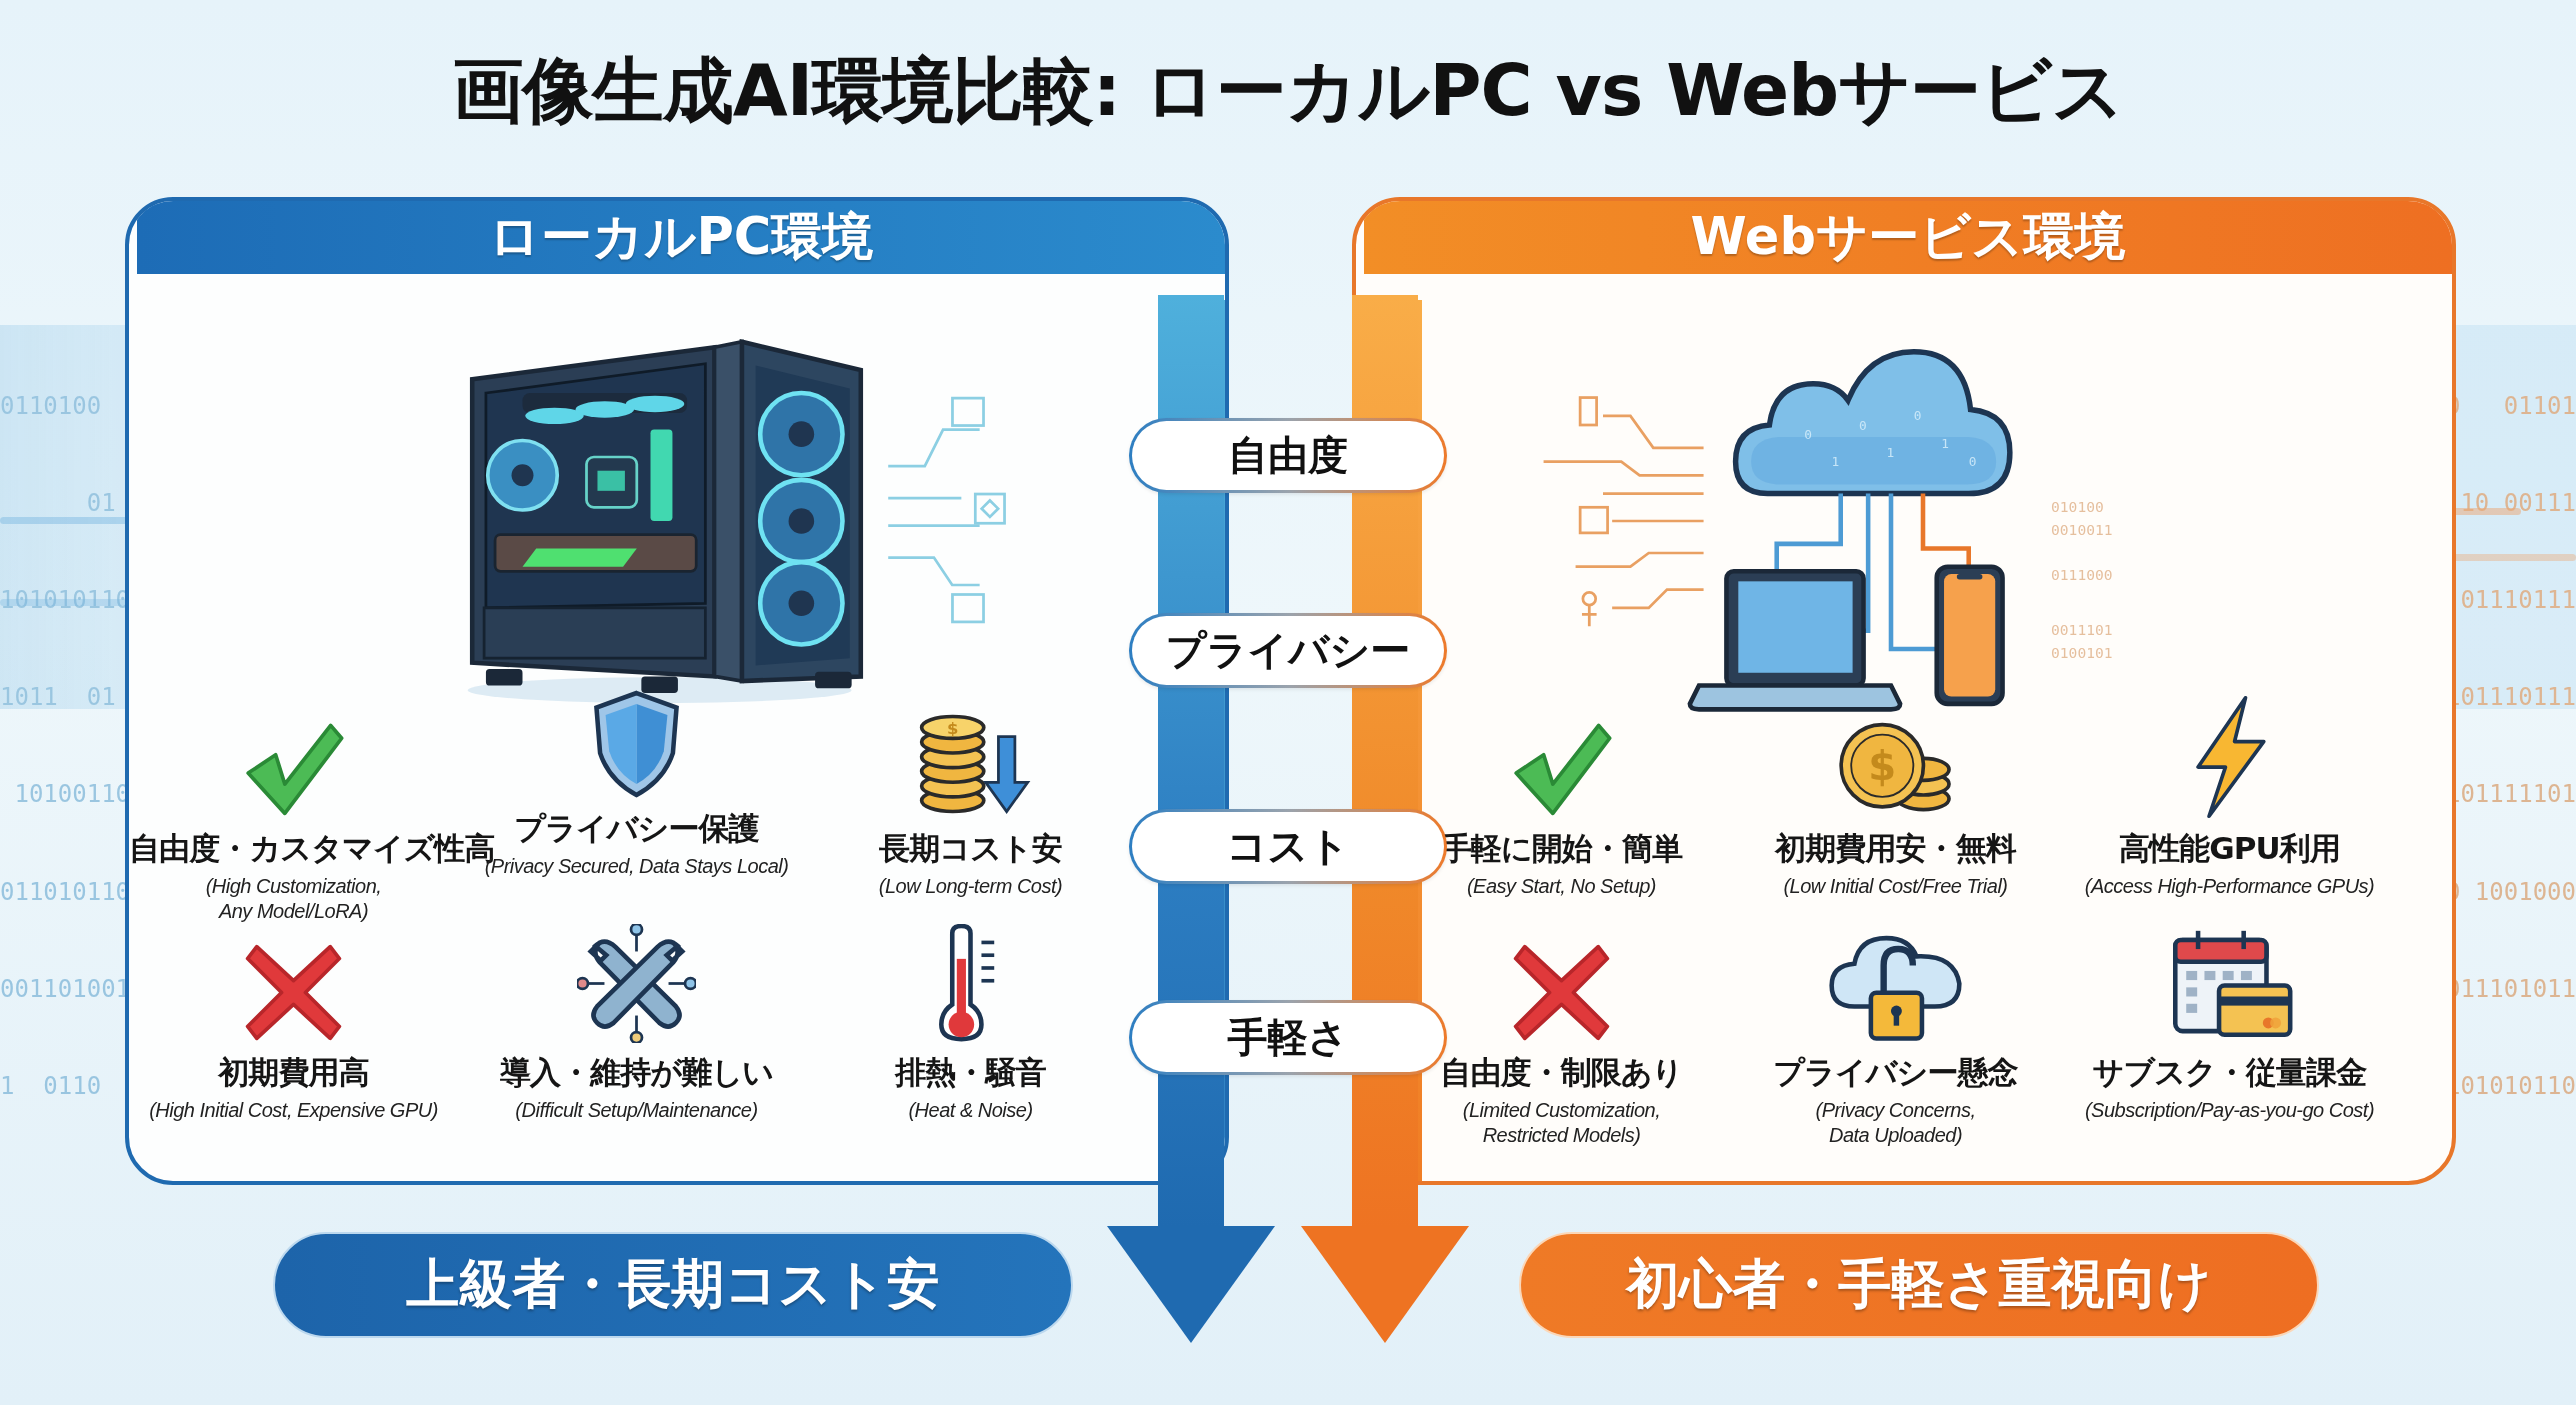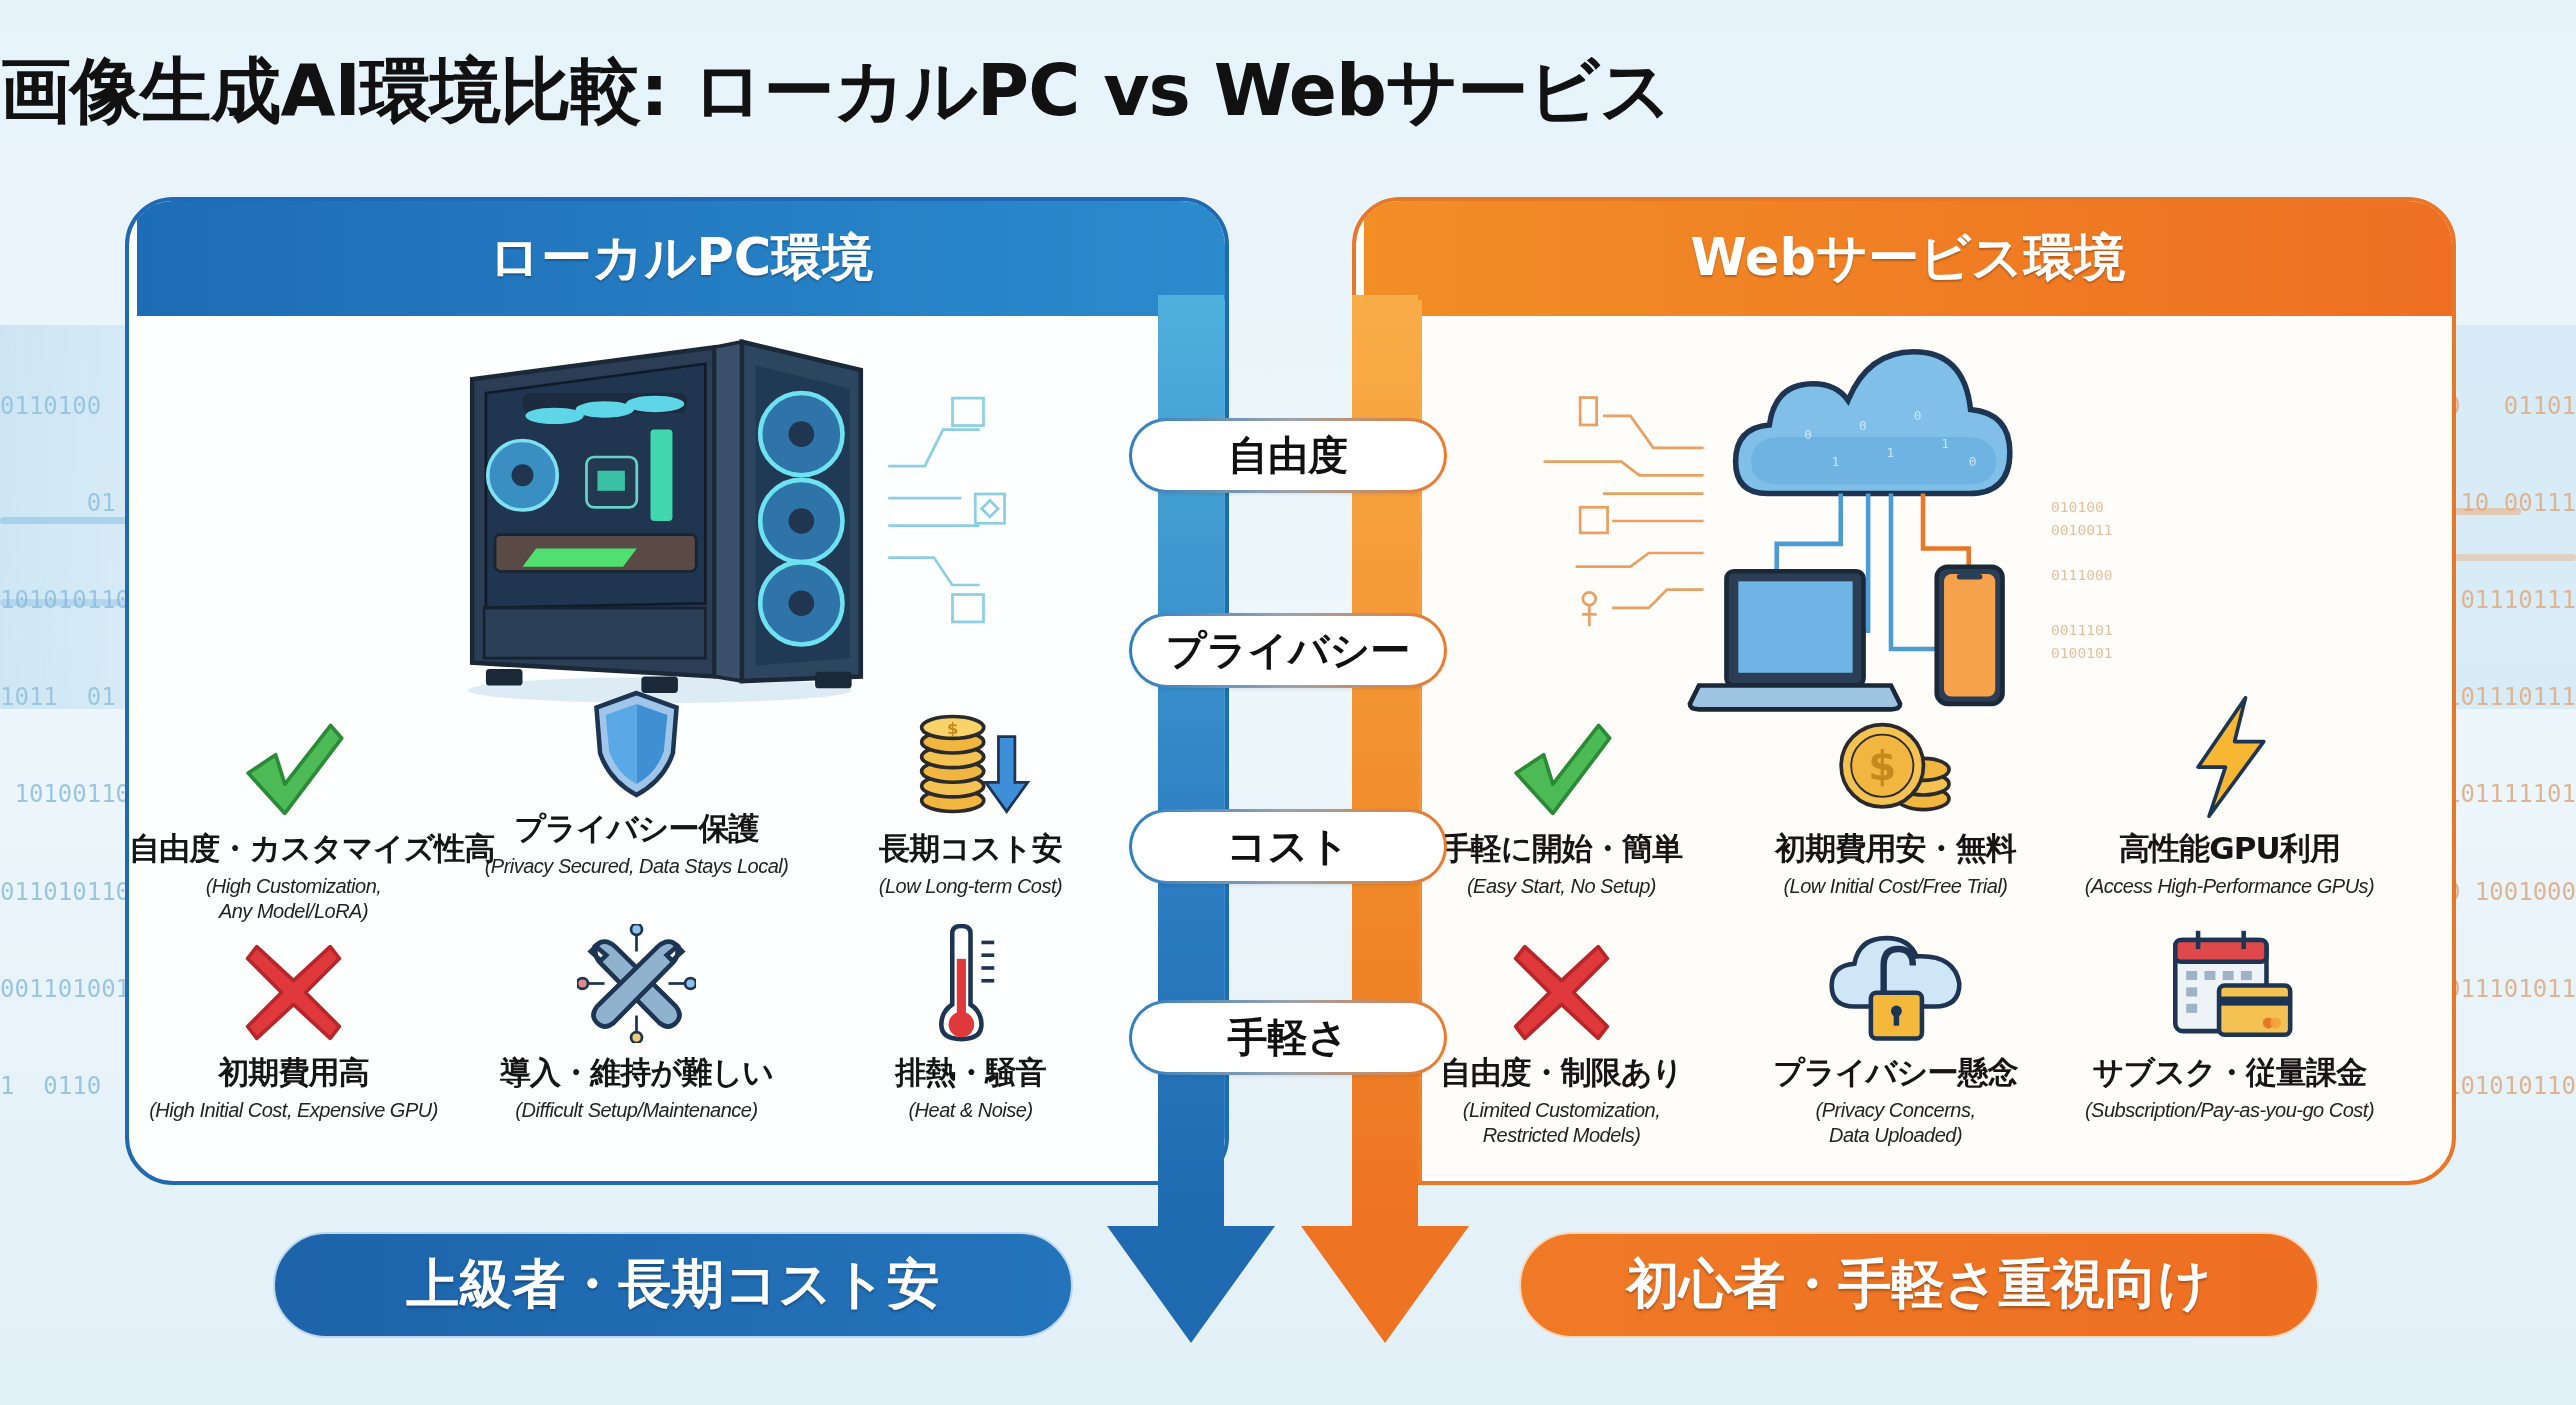--- a/index.html
+++ b/index.html
@@ -12,28 +12,28 @@
   }
   
   .stream{position:absolute;font-family:"DejaVu Sans Mono","Liberation Mono",monospace;white-space:pre;line-height:1.35;font-size:24px;pointer-events:none;}
   .stream.blue{left:0;top:325px;width:512px;height:384px;color:#7fb6d8;opacity:.75;
     background:linear-gradient(90deg,rgba(120,185,225,.35),rgba(160,210,240,.15) 70%,rgba(255,255,255,0));}
   .stream.orange{right:0;top:325px;width:421px;height:384px;color:#d9a070;opacity:.75;text-align:right;
     background:linear-gradient(270deg,rgba(175,215,240,.45) 0,rgba(175,215,240,.45) 119px,rgba(250,205,160,.35) 123px,rgba(255,255,255,0));}
   .stream-line{position:absolute;height:7.3px;border-radius:3.7px;}
 
   
-  .title{position:absolute;left:0;right:0;top:44px;font-size:71px;font-weight:bold;letter-spacing:-0.9px;color:#111;
+  .title{position:absolute;left:0;right:0;top:44px;text-align:center;font-size:71px;font-weight:bold;letter-spacing:-0.9px;color:#111;
     font-family:"DejaVu Sans","Liberation Sans",sans-serif;}
 
   
   .panel{position:absolute;top:197px;height:988px;border-radius:48px;overflow:hidden;}
   .panel.left{left:125px;width:1104px;border:4.6px solid #1f6ab0;background:#fdfefe;}
   .panel.right{left:1352px;width:1104px;border:4.6px solid #e8772a;background:#fffdfa;}
-  .panel-head{position:absolute;left:8px;right:0;top:0;height:115px;display:flex;align-items:center;justify-content:center;
+  .panel-head{position:absolute;left:8px;right:0;top:0;height:73px;display:flex;align-items:center;justify-content:center;
     color:#fff;font-size:51px;font-weight:bold;text-shadow:0 1.8px 1.8px rgba(0,0,0,.25);}
   .panel.left .panel-head{background:linear-gradient(90deg,#1d6cb6,#2b8bcd);}
   .panel.right .panel-head{background:linear-gradient(90deg,#f28e26,#ee6f22);}
   .panel.left .stem-cover{position:absolute;right:0;top:99px;bottom:0;width:66px;background:linear-gradient(180deg,#4fb0dc,#2e7fc2);}
   .panel.right .stem-cover{position:absolute;left:0;top:99px;bottom:0;width:66px;background:linear-gradient(180deg,#f9ad48,#f07d24);}
 
   
   .illus{position:absolute;}
   
   .feat{position:absolute;width:329px;text-align:center;}

